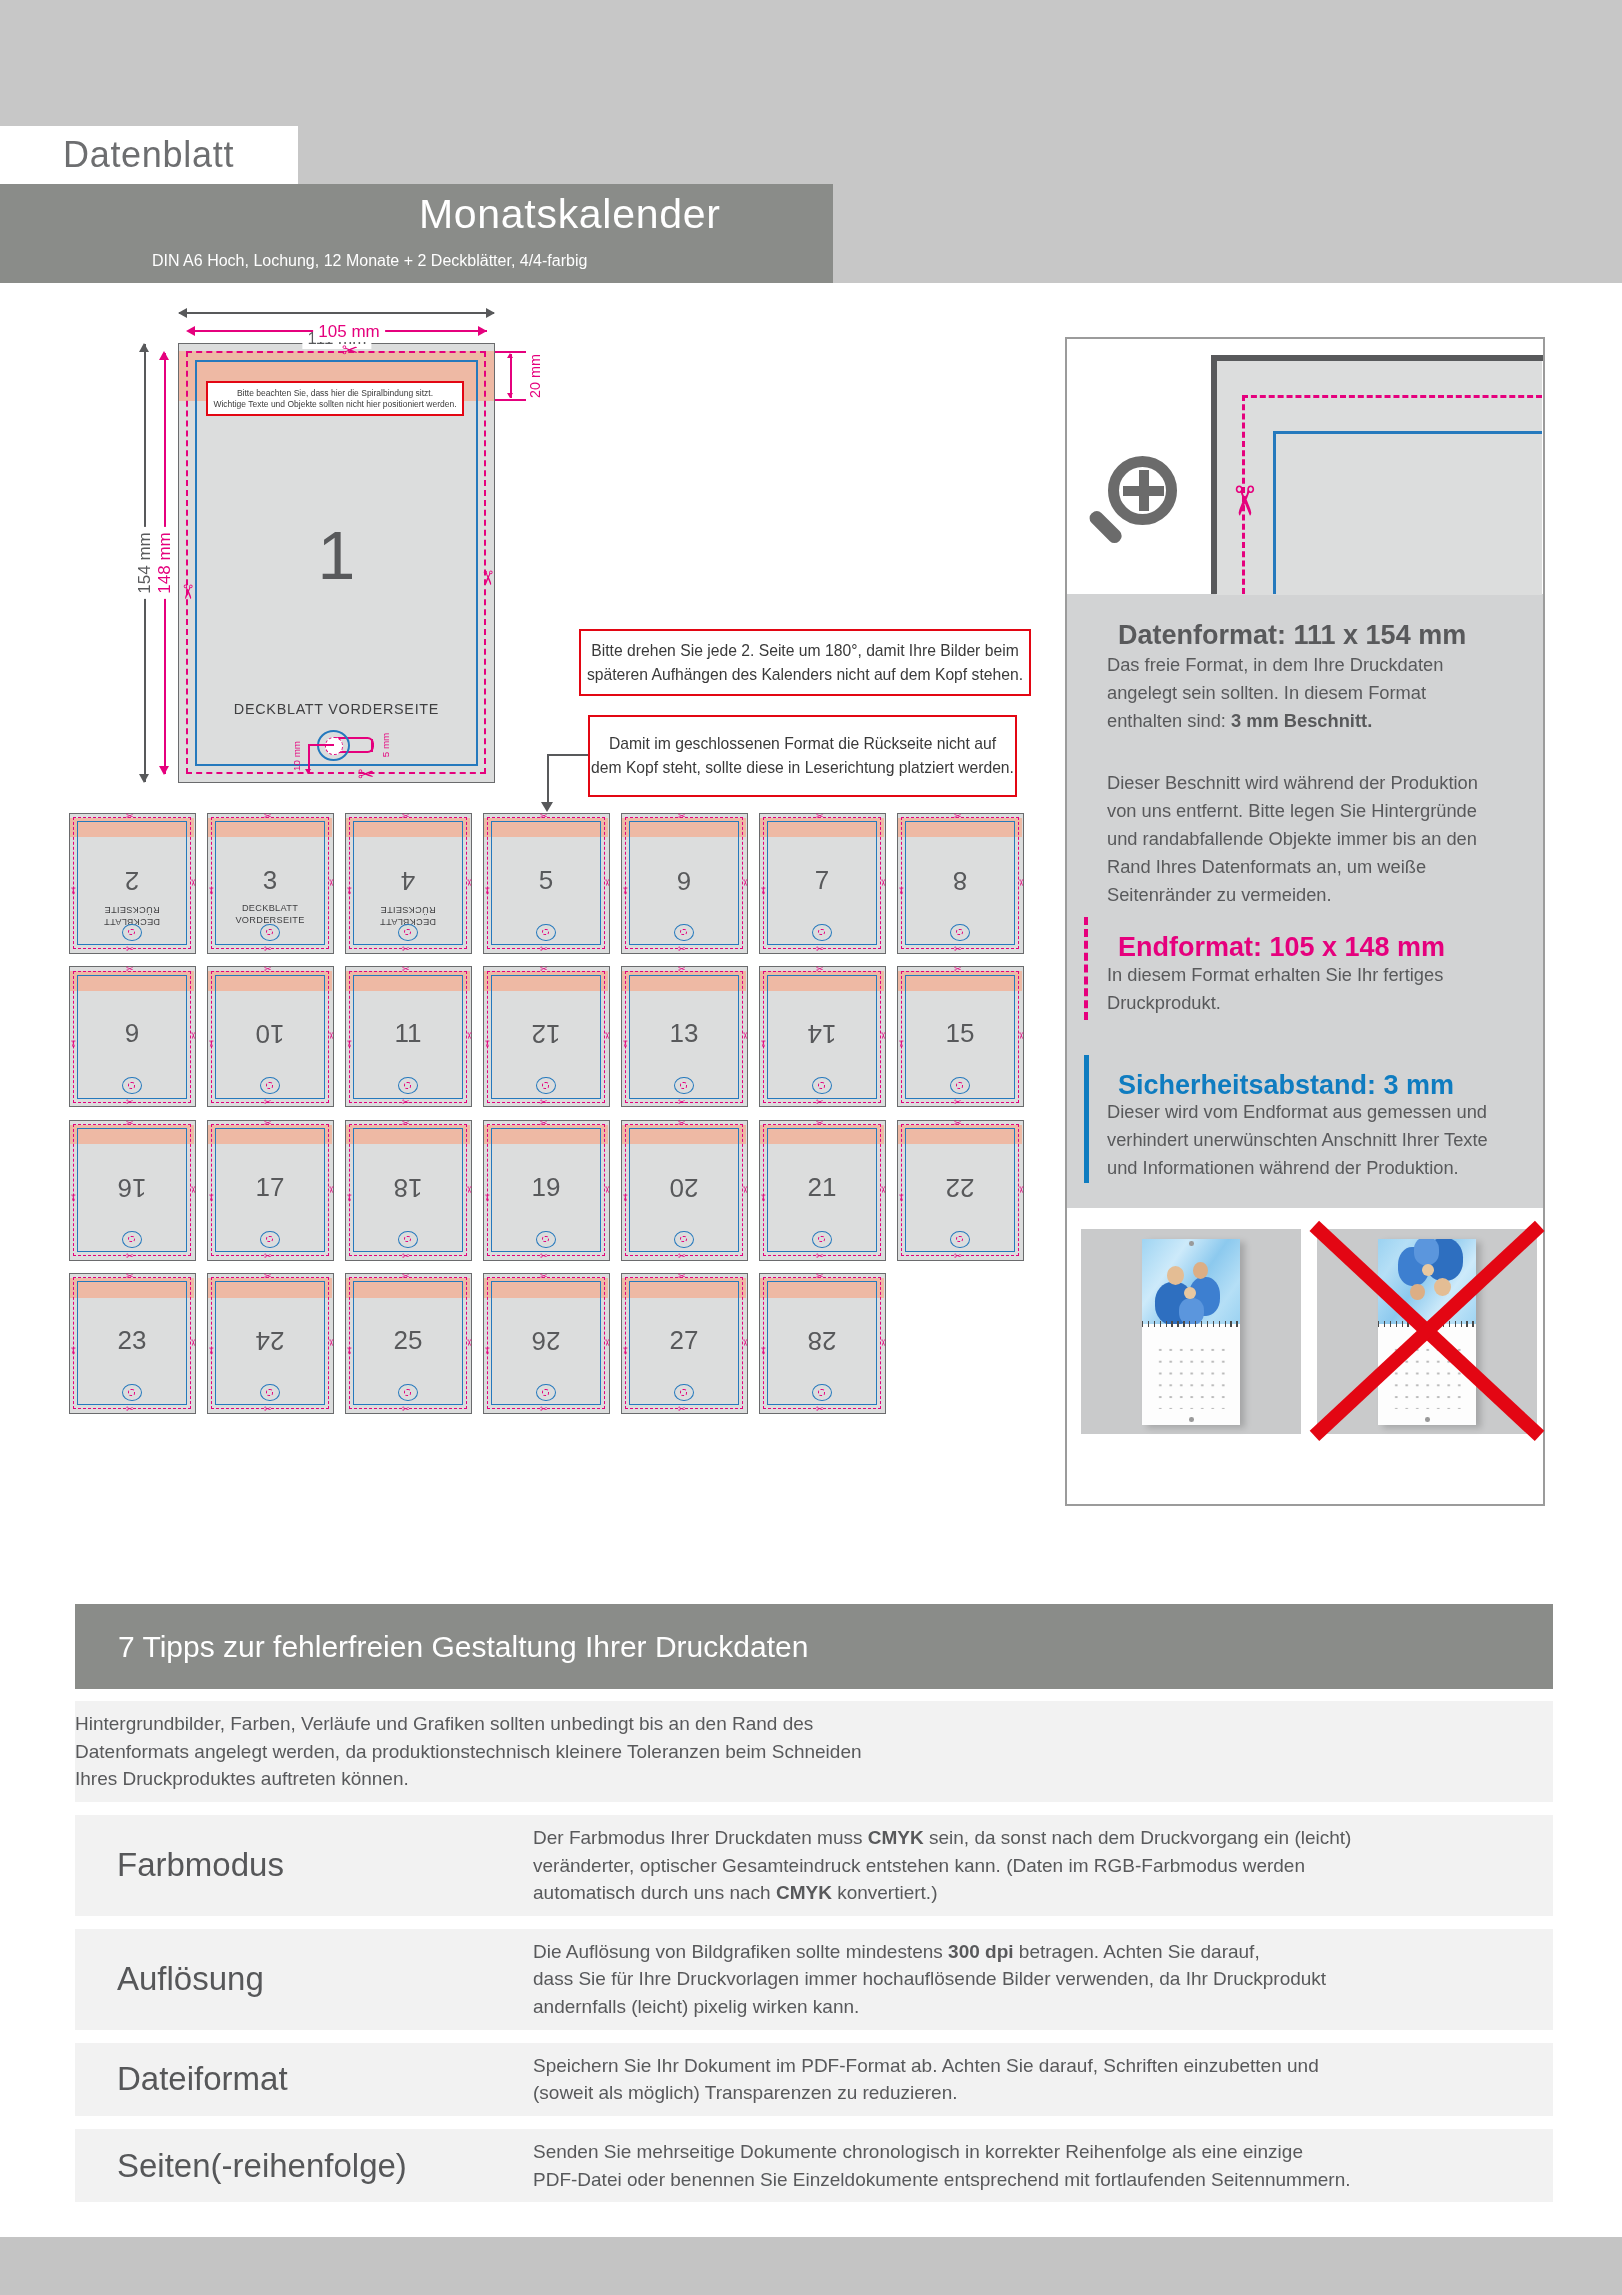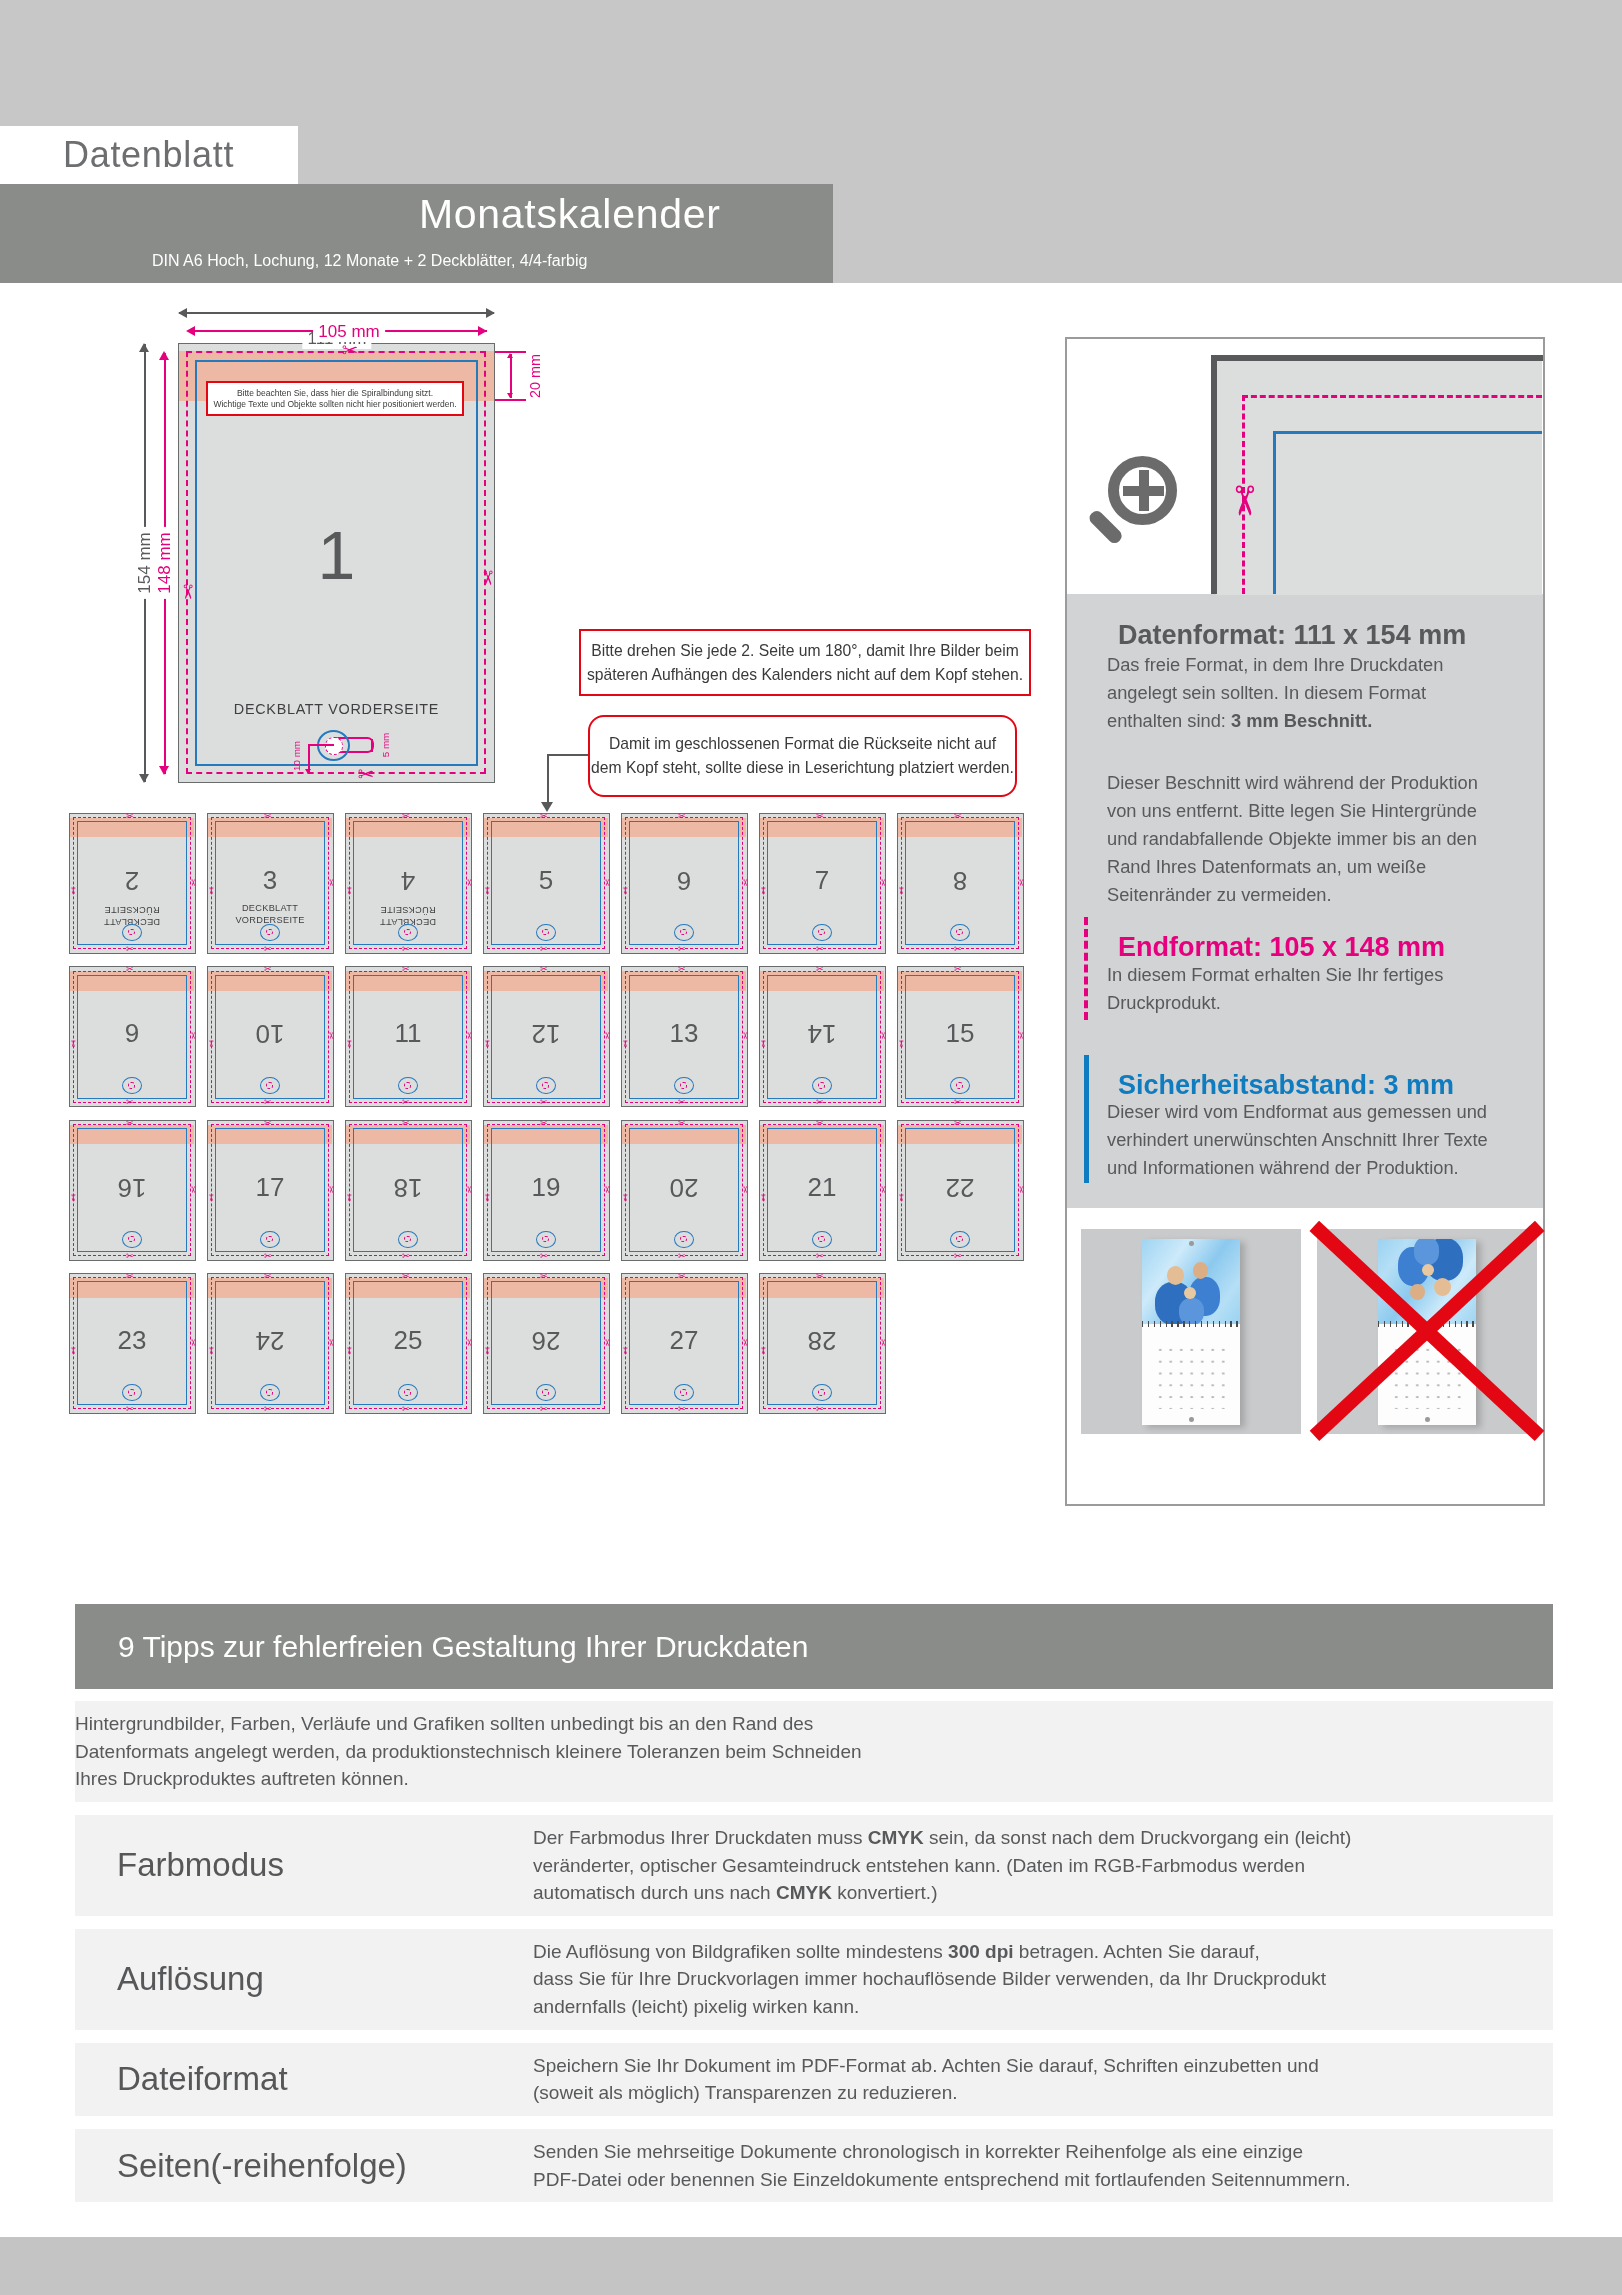--- a/index.html
+++ b/index.html
@@ -48,21 +48,21 @@
   .p1-slot{left:330px;top:737px;width:44px;height:16.4px;border:2px solid #e5007d;border-radius:6.5px;}
   .p1-holeblue{left:317px;top:730px;width:33px;height:31px;border:2.6px solid #2579bd;border-radius:50%;}
   .p1-holewhite{left:325px;top:737px;width:17.7px;height:17.7px;background:#ffffff;
                 border:1.3px dashed #e5007d;border-radius:50%;}
 
   
   .note{position:absolute;background:#ffffff;border:2.6px solid #e30613;display:flex;align-items:center;
         justify-content:center;text-align:center;font-size:15.7px;line-height:23.6px;color:#3a3a3a;
         white-space:pre-line;}
   .note1{left:579px;top:629px;width:452px;height:67px;}
-  .note2{left:588px;top:715px;width:429px;height:82px;border-radius:16px;}
+  .note2{left:588px;top:715px;width:429px;height:82px;}
 
   
   .grid{left:69px;top:813px;width:966px;height:600px;display:flex;flex-wrap:wrap;
         column-gap:11px;row-gap:12.4px;align-content:flex-start;}
   .cell{position:relative;width:127px;height:141px;background:#dcdddd;border:1.3px solid #6a6b6d;}
   .t-salmon{position:absolute;left:0;top:3.9px;width:124px;height:19.6px;background:#eeb9a4;}
   .t-dash{position:absolute;left:3.3px;top:3.3px;width:118px;height:132px;border:1.3px dashed #e5007d;}
   .t-blue{position:absolute;left:7.2px;top:7.2px;width:110px;height:124px;border:1.3px solid #2579bd;}
   .t-num{position:absolute;left:0;top:51px;width:124px;text-align:center;font-size:26px;color:#58595b;}
   .t-label{position:absolute;left:0;top:89px;width:124px;text-align:center;font-size:9.2px;
@@ -659,21 +659,21 @@
       </div>
       <div class="spiral"></div>
       <div class="cal"></div>
       <div class="dot d-bot"></div>
     </div>
   </div>
   <div class="xbar a"></div>
   <div class="xbar b"></div>
 
   <div class="abs tips-bar">
-    <span>9 Tipps zur fehlerfreien Gestaltung Ihrer Druckdaten</span>
+    <span>7 Tipps zur fehlerfreien Gestaltung Ihrer Druckdaten</span>
   </div>
   <div class="abs tips-rows">
 
   <div class="tip-row">
         <div class="tip-text">Hintergrundbilder, Farben, Verläufe und Grafiken sollten unbedingt bis an den Rand des<br>Datenformats angelegt werden, da produktionstechnisch kleinere Toleranzen beim Schneiden<br>Ihres Druckproduktes auftreten können.</div>
       </div>
       <div class="tip-row">
         <div class="tip-title">Farbmodus</div>
         <div class="tip-text">Der Farbmodus Ihrer Druckdaten muss <b>CMYK</b> sein, da sonst nach dem Druckvorgang ein (leicht)<br>veränderter, optischer Gesamteindruck entstehen kann. (Daten im RGB-Farbmodus werden<br>automatisch durch uns nach <b>CMYK</b> konvertiert.)</div>
       </div>

